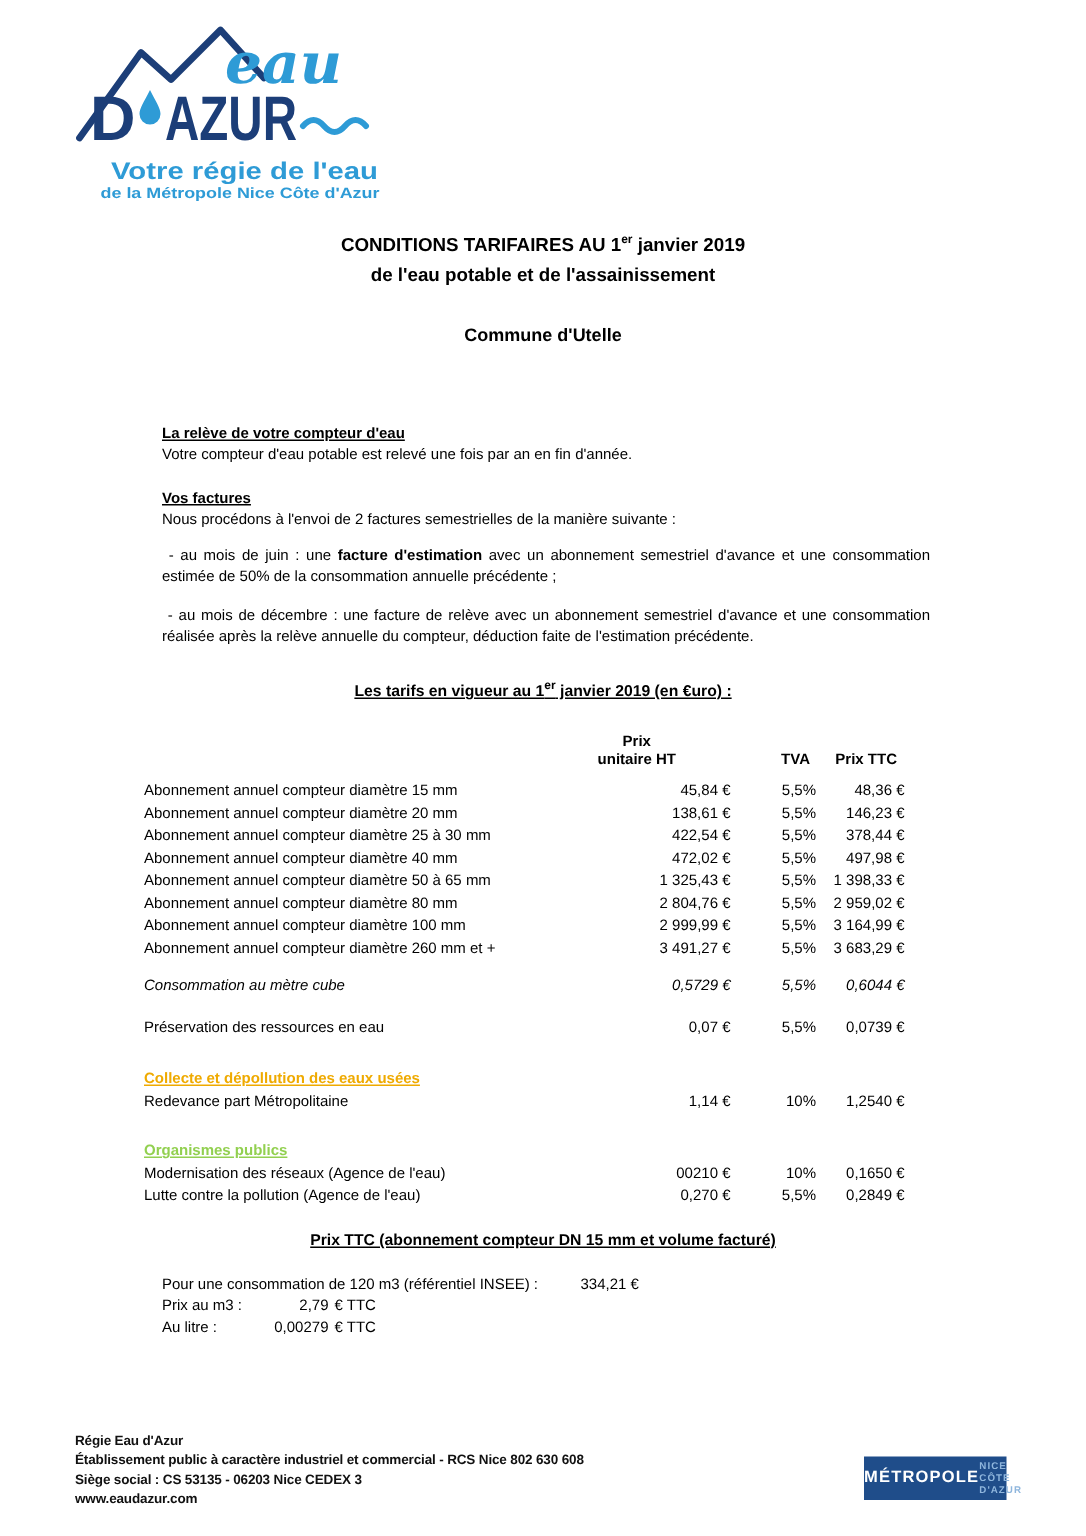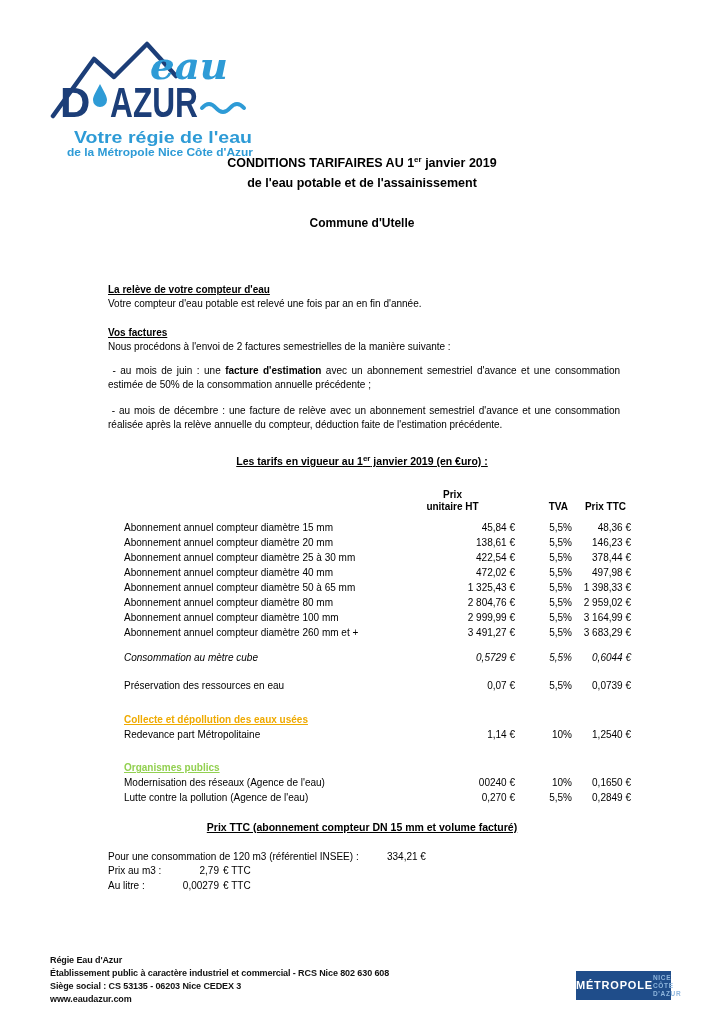--- a/index.html
+++ b/index.html
@@ -3,41 +3,41 @@
 <meta charset="utf-8">
 <style>
   * { margin:0; padding:0; box-sizing:border-box; }
   html,body { background:#888; }
   #page {
     position:relative; width:724px; height:1024px; background:#ffffff;
     font-family:"Liberation Sans", sans-serif; color:#000; overflow:hidden;
     margin:0 auto;
   }
   
-  #logo { position:absolute; left:50px; top:36px; }
+  #logo { position:absolute; left:50px; top:12px; }
   
   #title-block { position:absolute; top:153px; left:0; width:724px; text-align:center;
                  font-weight:bold; font-size:12.5px; line-height:20px; }
   #commune { position:absolute; top:216px; left:0; width:724px; text-align:center;
              font-weight:bold; font-size:12px; }
   sup { font-size:8px; vertical-align:super; line-height:0; }
   
   #content { position:absolute; left:108px; top:283px; width:512px;
              font-size:10px; line-height:13.5px; }
   .sec-head { font-weight:bold; text-decoration:underline; }
   .mt16 { margin-top:16px; }
   .bullet { text-align:justify; }
   .b1 { margin-top:11px; }
   .b2 { margin-top:13px; }
   
   #tarifs-heading { position:absolute; top:455px; left:0; width:724px; text-align:center;
                     font-size:10.5px; font-weight:bold; }
   #tarifs-heading span.u { text-decoration:underline; }
   
-  #tariff-table { position:absolute; left:124px; top:489px; width:507px; font-size:10px; }
+  #tariff-table { position:absolute; left:96px; top:489px; width:507px; font-size:10px; }
   .thead { display:flex; align-items:flex-end; font-weight:bold; line-height:12px; }
   .trow  { display:flex; line-height:15px; height:15px; }
   .tc.label { flex:1; text-align:left; }
   .tc.c1 { width:115px; text-align:right; }
   .tc.c2 { width:57px;  text-align:right; }
   .tc.c3 { width:59px;  text-align:right; }
   .th-c1-inner { text-align:center; margin-left:auto; margin-right:10px; }
   .thead .tc.c2 { padding-right:4px; }
   .thead .tc.c3 { padding-right:5px; }
   #tariff-groups { margin-top:7px; }
@@ -174,21 +174,21 @@
         <div class="tgroup-heading" style="color: rgb(239, 170, 0); margin-top: 19px;">Collecte et dépollution des eaux usées</div>
         <div class="trow">
           <div class="tc label">Redevance part Métropolitaine</div>
           <div class="tc c1">1,14 €</div>
           <div class="tc c2">10%</div>
           <div class="tc c3">1,2540 €</div>
         </div>
         <div class="tgroup-heading" style="color: rgb(146, 208, 80); margin-top: 18px;">Organismes publics</div>
         <div class="trow">
           <div class="tc label">Modernisation des réseaux (Agence de l'eau)</div>
-          <div class="tc c1">00240 €</div>
+          <div class="tc c1">00210 €</div>
           <div class="tc c2">10%</div>
           <div class="tc c3">0,1650 €</div>
         </div>
         <div class="trow">
           <div class="tc label">Lutte contre la pollution (Agence de l'eau)</div>
           <div class="tc c1">0,270 €</div>
           <div class="tc c2">5,5%</div>
           <div class="tc c3">0,2849 €</div>
         </div>
       </div>

